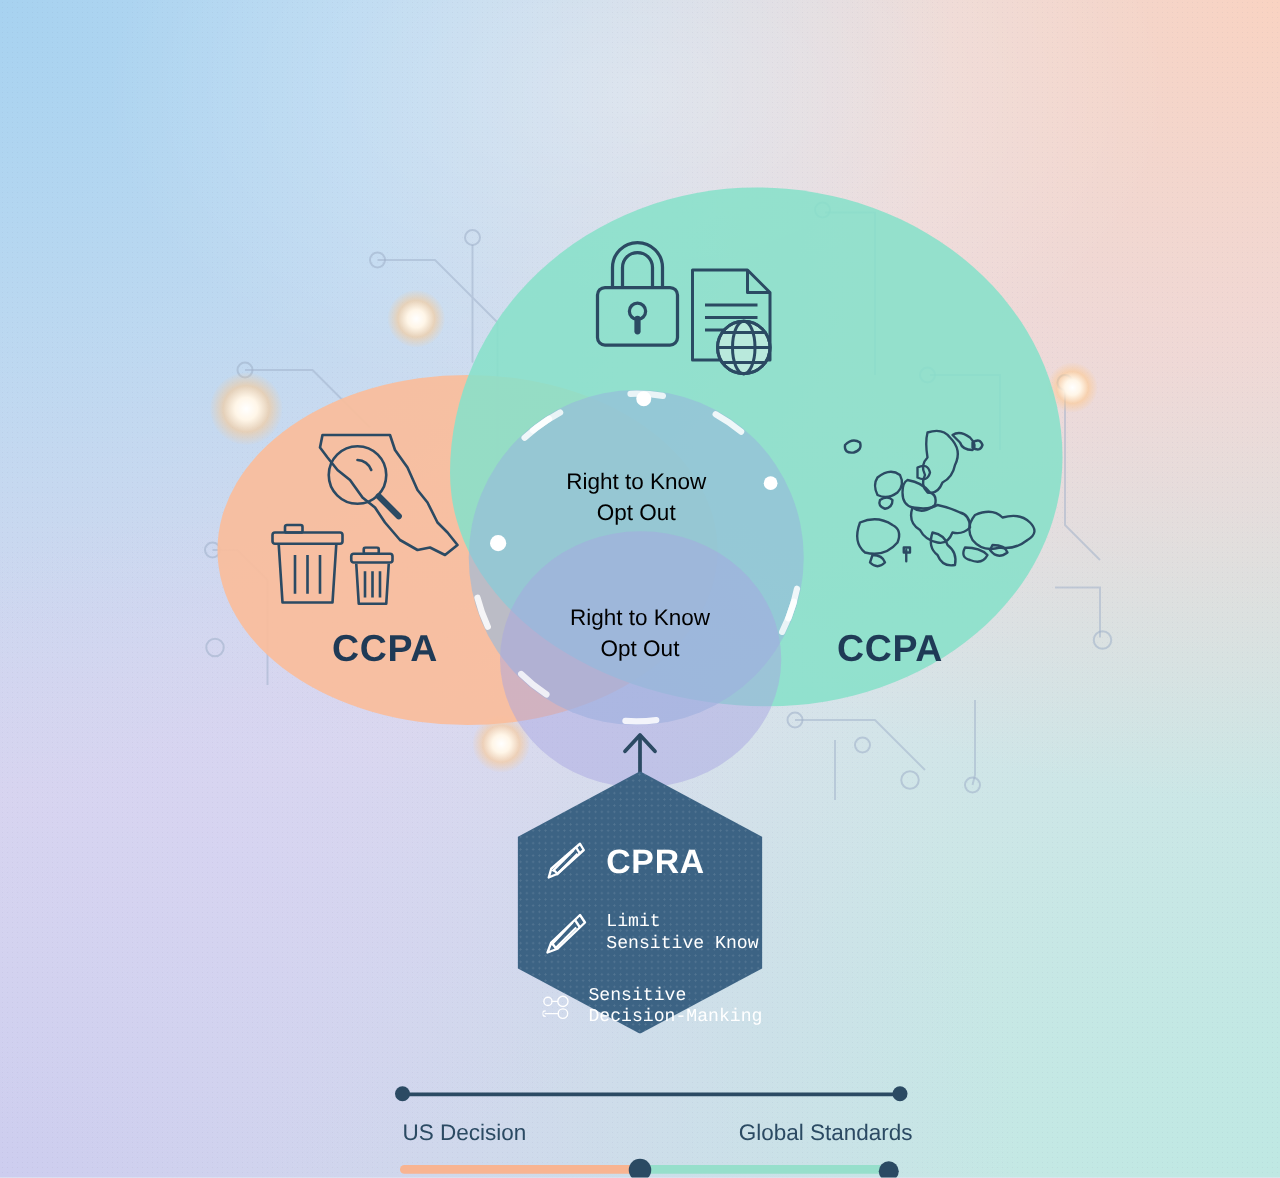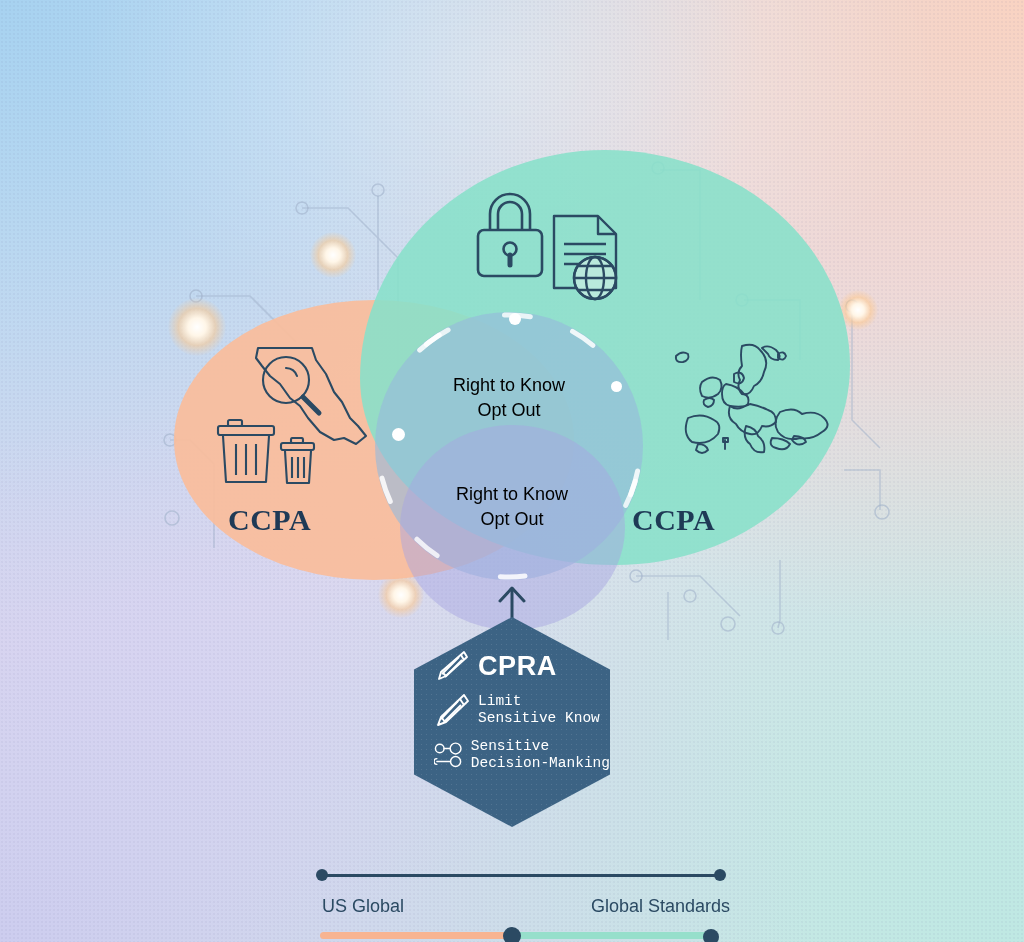--- a/index.html
+++ b/index.html
@@ -44,21 +44,21 @@
     background:rgba(135,224,201,.88);border-radius:50% 50% 48% 52%/55% 52% 48% 45%;}
   .blob-center{left:375px;top:312px;width:268px;height:268px;
     background:rgba(150,185,220,.62);}
   .blob-lower{left:400px;top:425px;width:225px;height:205px;
     background:rgba(168,166,226,.48);}
 
   .arc{position:absolute;left:375px;top:312px;width:268px;height:268px;}
   .arc-dot{position:absolute;border-radius:50%;background:#fff;}
 
   .venn-label{position:absolute;color:#1f3a56;font-weight:700;letter-spacing:.5px;
-    text-align:left;white-space:nowrap;font-family:Liberation Serif, serif;}
+    text-align:center;white-space:nowrap;}
   .lbl-ccpa{left:228px;top:503px;width:160px;font-size:30px;}
   .lbl-gdpr{left:632px;top:503px;width:160px;font-size:30px;}
 
   .overlap-text{position:absolute;text-align:center;color:#000000;
     font-size:18px;line-height:25px;white-space:nowrap;}
   .ov-top{left:389px;top:373px;width:240px;}
   .ov-bottom{left:392px;top:482px;width:240px;}
 
   
   .icon-grp{position:absolute;}
@@ -68,21 +68,21 @@
 
   
   .hexwrap{position:absolute;left:414px;top:617px;width:196px;height:210px;}
   .hex{position:absolute;inset:0;background:#3c6384;
     clip-path:polygon(50% 0%,100% 25%,100% 75%,50% 100%,0% 75%,0% 25%);}
   .hex-noise{position:absolute;inset:0;opacity:.14;
     background-image:radial-gradient(rgba(255,255,255,.8) .7px,transparent .8px);
     background-size:5px 5px;
     clip-path:polygon(50% 0%,100% 25%,100% 75%,50% 100%,0% 75%,0% 25%);}
   .hex-content{position:absolute;left:20px;top:32px;width:176px;color:#fff;}
-  .hex-row{display:flex;align-items:center;gap:8px;margin-bottom:9px;}
+  .hex-row{display:flex;align-items:center;gap:15px;margin-bottom:9px;margin-top:23px;}
   .hex-title{font-size:27px;font-weight:700;letter-spacing:.6px;line-height:1;}
   .hex-item-text{font-size:14.5px;line-height:17px;white-space:nowrap;font-family:Liberation Mono, monospace;}
 
   
   .tl-title{position:absolute;left:362px;top:834px;width:300px;text-align:center;
     font-size:20px;color:#2b4a63;}
   .tl-line{position:absolute;left:320px;top:874px;width:402px;height:3px;background:#2b4a63;}
   .tl-dot{position:absolute;width:12px;height:12px;border-radius:50%;background:#2b4a63;}
   .tl-cap-left{position:absolute;left:322px;top:896px;width:160px;text-align:left;
     font-size:18px;color:#2b4a63;}
@@ -297,21 +297,21 @@
         </span>
       </div>
 
     </div>
   </div>
 
   <div class="tl-line"></div>
   <div class="tl-dot" style="left:316px;top:869px;"></div>
   <div class="tl-dot" style="left:714px;top:869px;"></div>
 
-  <div class="tl-cap-left">US Global</div>
+  <div class="tl-cap-left">US Decision</div>
   <div class="tl-cap-right">Global Standards</div>
 
   <div class="bar bar-a"></div>
   <div class="bar bar-b"></div>
   <div class="tl-dot" style="left:503px;top:927px;width:18px;height:18px;"></div>
   <div class="tl-dot" style="left:703px;top:929px;width:16px;height:16px;"></div>
 
 </div>
 
 </body></html>

